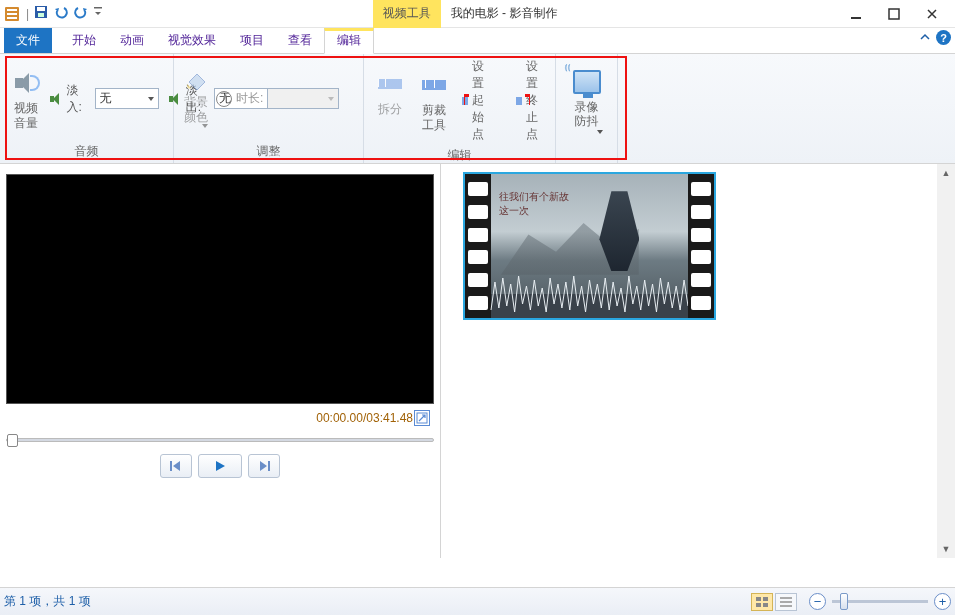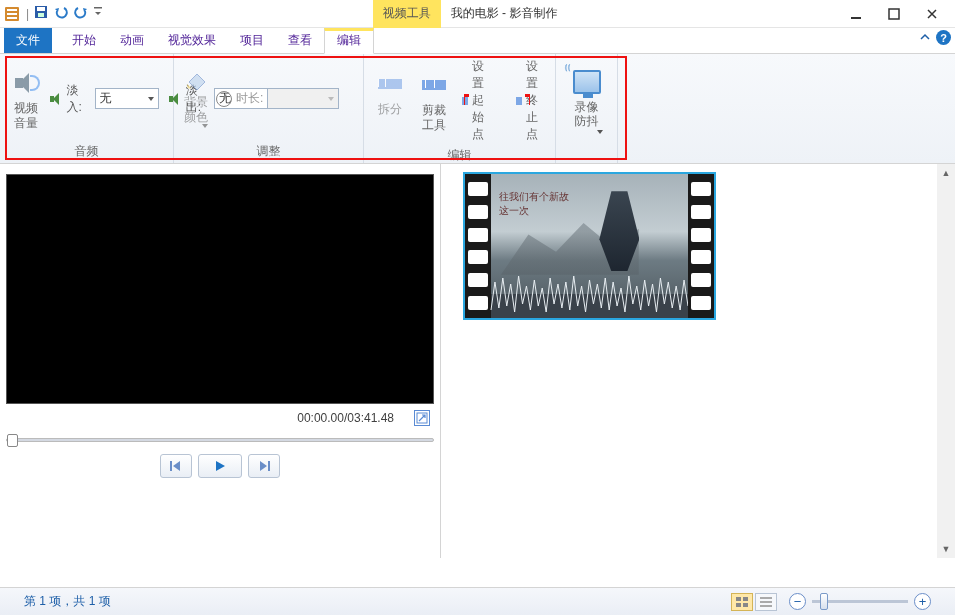--- a/index.html
+++ b/index.html
@@ -39,21 +39,21 @@
   .small-label { color: #555; font-size: 12px; }
   .dropdown { height: 21px; border: 1px solid #a3b4c8; background: #fff; display: flex; align-items: center; padding: 0 4px; gap: 6px; font-size: 12px; }
   .dropdown.disabled { background: #f0f0f0; color: #999; }
   .caret { width: 0; height: 0; border-left: 3px solid transparent; border-right: 3px solid transparent; border-top: 4px solid #555; margin-left: auto; }
   
   .small-btn { display: flex; align-items: center; gap: 4px; padding: 2px 4px; color: #666; font-size: 12px; }
   
   .content { display: flex; height: 394px; }
   .preview-pane { width: 440px; padding: 10px 6px 0 6px; display: flex; flex-direction: column; align-items: stretch; }
   .preview-video { height: 230px; background: #000; border: 1px solid #555; }
-  .time-row { display: flex; justify-content: flex-end; align-items: center; gap: 20px; padding: 6px 4px; font-size: 12px; color: #404040; font-family: "Segoe UI", sans-serif; }
+  .time-row { display: flex; justify-content: flex-end; align-items: center; gap: 1px; padding: 6px 4px; font-size: 12px; color: #a16207; font-family: "Segoe UI", sans-serif; }
   .fs-icon { width: 16px; height: 16px; border: 1px solid #5a8bd4; display: inline-flex; align-items: center; justify-content: center; }
   .fs-icon svg { display: block; }
   .slider-row { padding: 6px 0 12px; }
   .slider-track { height: 4px; background: #d4d9e2; border: 1px solid #bbb; position: relative; border-radius: 2px; }
   .slider-thumb { position: absolute; left: 0; top: -5px; width: 11px; height: 13px; background: #fff; border: 1px solid #888; border-radius: 2px; }
   .play-controls { display: flex; justify-content: center; gap: 6px; }
   .play-btn { width: 32px; height: 24px; border: 1px solid #b8c4d4; border-radius: 3px; background: linear-gradient(#fff, #e9eef5); display: flex; align-items: center; justify-content: center; }
   
   .storyboard-pane { flex: 1; border-left: 1px solid #d4d4d4; padding: 6px; position: relative; overflow: hidden; }
   .storyboard-scroll { position: absolute; right: 0; top: 0; bottom: 0; width: 18px; background: #f1f1f1; display: flex; flex-direction: column; }
@@ -64,21 +64,21 @@
   .film-edge { position: absolute; top: 0; bottom: 0; width: 26px; background: #1a1a1a; display: flex; flex-direction: column; justify-content: space-around; padding: 4px 3px; }
   .film-edge.left { left: 0; } .film-edge.right { right: 0; }
   .sprocket { height: 14px; background: #fff; border-radius: 2px; }
   .clip-img { position: absolute; left: 26px; right: 26px; top: 0; bottom: 0; background: linear-gradient(180deg, #a6b2b9 0%, #c3cdd2 40%, #6d7b83 60%, #4a545a 100%); display: flex; align-items: center; justify-content: center; }
   .samurai { position: absolute; width: 40px; height: 80px; background: linear-gradient(#3a4550, #1e2630); clip-path: polygon(30% 0, 70% 0, 85% 30%, 100% 60%, 70% 100%, 30% 100%, 0 60%, 15% 30%); left: 55%; top: 12%; }
   .mountain { position: absolute; width: 70%; height: 40%; bottom: 30%; left: 5%; background: linear-gradient(#7a858c, #5a646a); clip-path: polygon(0 100%, 20% 30%, 40% 60%, 60% 10%, 80% 50%, 100% 20%, 100% 100%); opacity: 0.6; }
   .cntxt { position: absolute; left: 8px; top: 16px; font-size: 10px; color: #633; writing-mode: horizontal-tb; line-height: 1.4; font-family: "KaiTi", serif; }
   .wave-area { position: absolute; left: 26px; right: 26px; bottom: 0; height: 48px; }
   .wave-area svg { width: 100%; height: 100%; display: block; }
   
-  .status-bar { position: absolute; bottom: 0; left: 0; right: 0; height: 28px; border-top: 1px solid #d4d4d4; background: linear-gradient(#f5f7fb, #eaeef5); display: flex; align-items: center; padding: 0 24px; font-size: 12px; color: #1e5fa8; }
+  .status-bar { position: absolute; bottom: 0; left: 0; right: 0; height: 28px; border-top: 1px solid #d4d4d4; background: linear-gradient(#f5f7fb, #eaeef5); display: flex; align-items: center; padding: 0 4px; font-size: 12px; color: #1e5fa8; }
   .status-bar .spacer { flex: 1; }
   .view-toggle { display: flex; gap: 2px; margin-right: 12px; }
   .vt-btn { width: 22px; height: 18px; border: 1px solid #b8c4d4; background: #f6f8fb; display:flex; align-items:center; justify-content:center; }
   .vt-btn.active { background: #ffe8a8; border-color: #d4b456; }
   .zoom-ctrl { display: flex; align-items: center; gap: 6px; }
   .zoom-circle { width: 17px; height: 17px; border: 1px solid #6a8ec8; border-radius: 50%; display: flex; align-items: center; justify-content: center; color: #1e5fa8; font-size: 13px; line-height: 1; background: #fff; }
   .zoom-track { width: 96px; height: 3px; background: #bcc6d6; position: relative; }
   .zoom-thumb { position: absolute; top: -7px; left: 8px; width: 8px; height: 17px; background: linear-gradient(#fff,#d7e0ed); border: 1px solid #7a9ac8; border-radius: 2px; }
   
   .speaker-icon { width: 28px; height: 28px; position: relative; }

